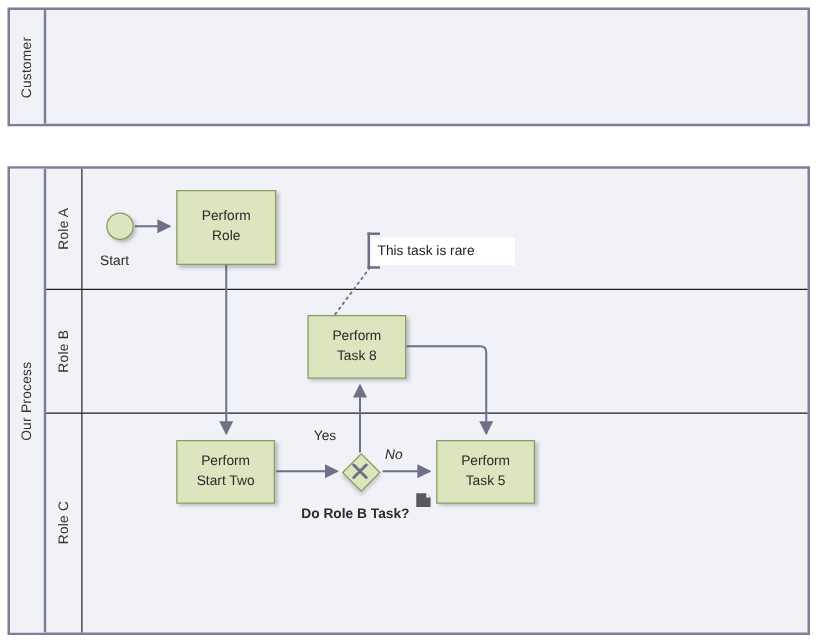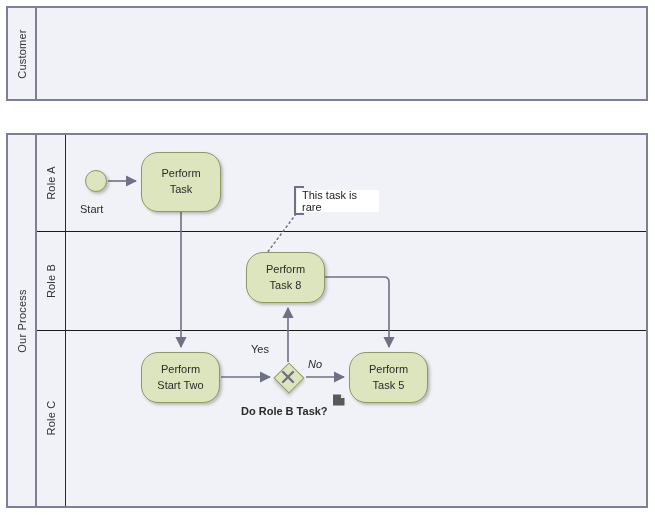--- a/index.html
+++ b/index.html
@@ -59,21 +59,21 @@
     right: 0;
     height: 0;
     border-top: 1px solid #1c1c1c;
   }
   
   .task {
     position: absolute;
     box-sizing: border-box;
     background: #dde5bf;
     border: 1px solid #8a9a60;
-    border-radius: 17px;
+    border-radius: 0;
     box-shadow: 2px 2px 3px rgba(60,60,70,.30);
     display: flex;
     flex-direction: column;
     align-items: center;
     justify-content: center;
     font-size: 11px;
     color: #2a2a2a;
     line-height: 1.45;
     text-align: center;
   }
@@ -194,21 +194,21 @@
     <path d="M 325 277 L 384 277 Q 389 277 389 282 L 389 347" stroke="#6e7085" stroke-width="1.6" fill="none" marker-end="url(#arrow)"></path>
 
     <path d="M 296 214 L 267 253" stroke="#6e7085" stroke-width="1.5" fill="none" stroke-dasharray="1.5 3.5" stroke-linecap="round"></path>
   </svg>
 
   <div class="event" style="left:85px; top:170px; width:22px; height:22px;"></div>
   <div class="lbl" style="left:80px; top:203px;text-align:center;">Start</div>
 
   <div class="task" style="left:141px; top:152px; width:80px; height:60px;">
     <span>Perform</span>
-    <span>Task</span>
+    <span>Role</span>
   </div>
 
   <div class="task" style="left:246px; top:252px; width:79px; height:51px;">
     <span>Perform</span>
     <span>Task 8</span>
   </div>
 
   <div class="task" style="left:141px; top:352px; width:79px; height:51px;">
     <span>Perform</span>
     <span>Start Two</span>
@@ -224,21 +224,21 @@
     <svg class="xmark" viewBox="0 0 28 28">
       <path d="M 9 9 L 19 19 M 19 9 L 9 19" stroke="#6e7085" stroke-width="2.4" stroke-linecap="round" fill="none"></path>
     </svg>
   </div>
   <div class="lbl" style="left:241px; top:405px;font-weight:bold;">Do Role B Task?</div>
 
   <div class="lbl" style="left:251px; top:343px;">Yes</div>
   <div class="lbl" style="left:308px; top:358px;font-style:italic;">No</div>
 
   <div class="annot-bracket" style="left:294px; top:186px; width:10px; height:29px;"></div>
-  <div class="annotation" style="left:297px; top:190px; width:82px; height:22px;">
+  <div class="annotation" style="left:297px; top:190px; width:115px; height:22px;">
     <span>This task is rare</span>
   </div>
 
   <svg class="doc-icon" style="left:332px; top:393px; width:14px; height:14px;" viewBox="0 0 14 14">
     <path d="M 1 1.5 L 9 1.5 L 12.5 5 L 12.5 12.5 L 1 12.5 Z" fill="#595959"></path>
     <path d="M 9 1.5 L 9 5 L 12.5 5 Z" fill="#f1f2f7"></path>
   </svg>
 
 </div>
 

